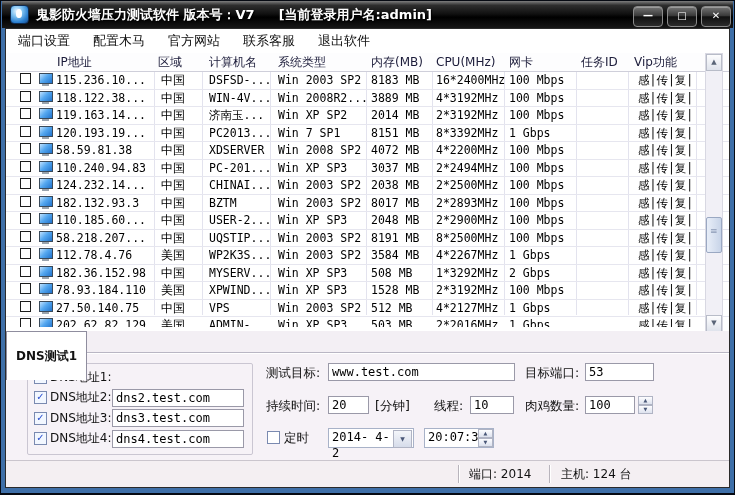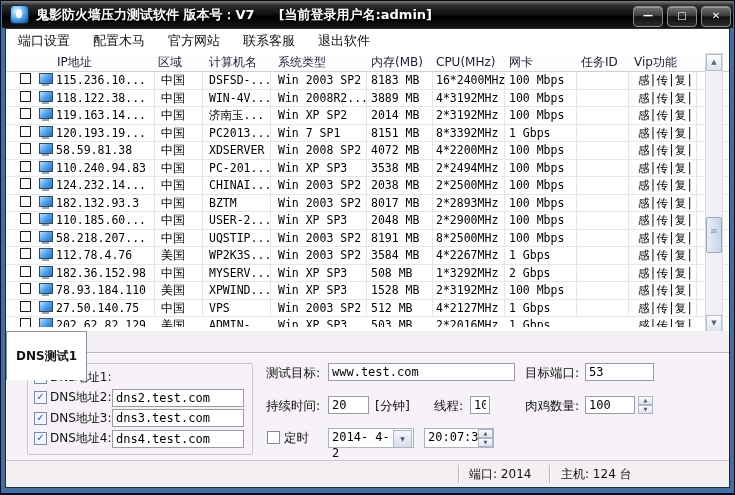--- a/index.html
+++ b/index.html
@@ -209,21 +209,21 @@
             <span class="c-vip">感|传|复|</span>
           </div>
 
           <div class="trow">
             <span class="cb"></span>
             <span class="pcicon"></span>
             <span class="c-ip">110.240.94.83</span>
             <span class="c-region">中国</span>
             <span class="c-name">PC-201...</span>
             <span class="c-os">Win XP SP3</span>
-            <span class="c-mem">3538 MB</span>
+            <span class="c-mem">3037 MB</span>
             <span class="c-cpu">2*2494MHz</span>
             <span class="c-nic">100 Mbps</span>
             <span class="c-task"></span>
             <span class="c-vip">感|传|复|</span>
           </div>
 
           <div class="trow">
             <span class="cb"></span>
             <span class="pcicon"></span>
             <span class="c-ip">124.232.14...</span>
@@ -399,21 +399,21 @@
 
       <span class="plabel" style="left:260px;top:11px">测试目标:</span>
       <input class="field" style="position: absolute; left: 322px; top: 9px; width: 187px;" value="www.test.com">
       <span class="plabel" style="left:519px;top:11px">目标端口:</span>
       <input class="field" style="position: absolute; left: 579px; top: 9px; width: 69px;" value="53">
 
       <span class="plabel" style="left:260px;top:44px">持续时间:</span>
       <input class="field" style="position: absolute; left: 322px; top: 42px; width: 41px;" value="20">
       <span class="plabel" style="left:369px;top:44px">[分钟]</span>
       <span class="plabel" style="left:428px;top:44px">线程:</span>
-      <input class="field" style="position: absolute; left: 464px; top: 42px; width: 20px;" value="10">
+      <input class="field" style="position: absolute; left: 464px; top: 42px; width: 44px;" value="10">
       <span class="plabel" style="left:519px;top:44px">肉鸡数量:</span>
       <input class="field" style="position: absolute; left: 579px; top: 42px; width: 50px;" value="100">
       <span class="spin" style="position:absolute;left:632px;top:42px">
         <div>▲</div>
         <div>▼</div>
       </span>
 
       <span class="chk" style="position:absolute;left:261px;top:77px;background:#fff;color:#fff"></span>
       <span class="plabel" style="left:278px;top:76px">定时</span>
       <span style="position:absolute;left:322px;top:74px;width:84px;height:18px;border:1px solid #a8b2c8;background:#fff">

